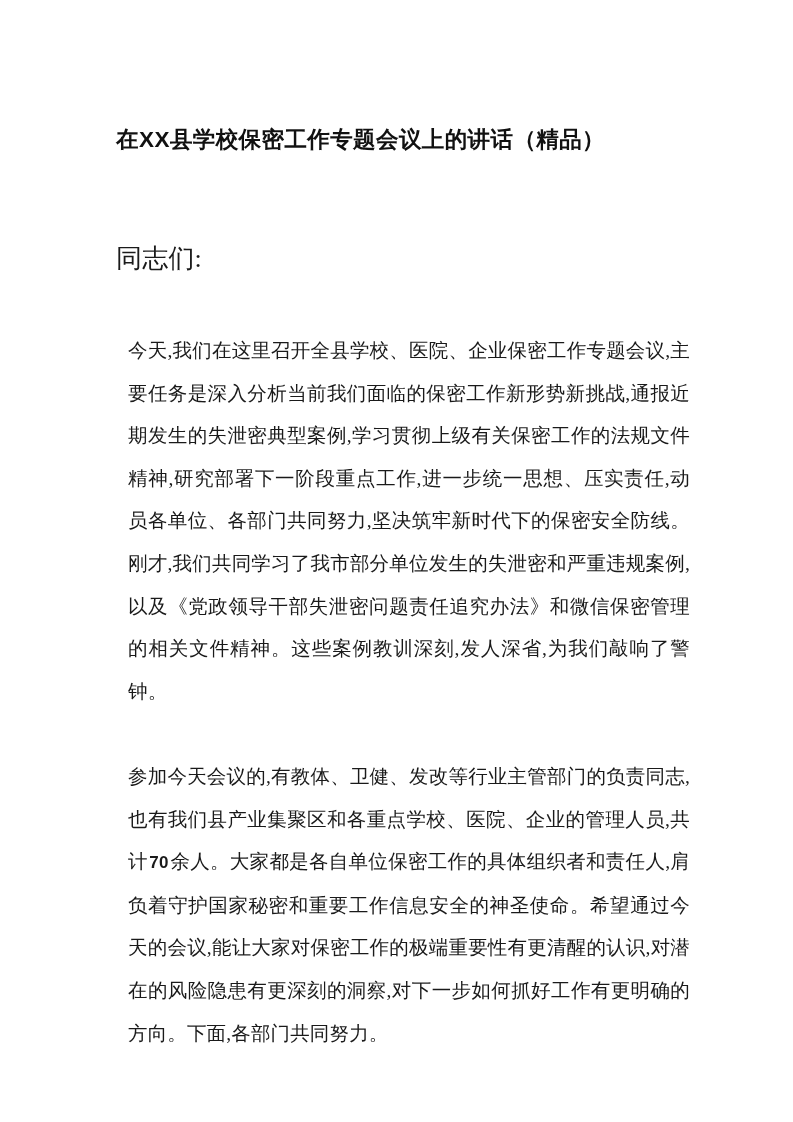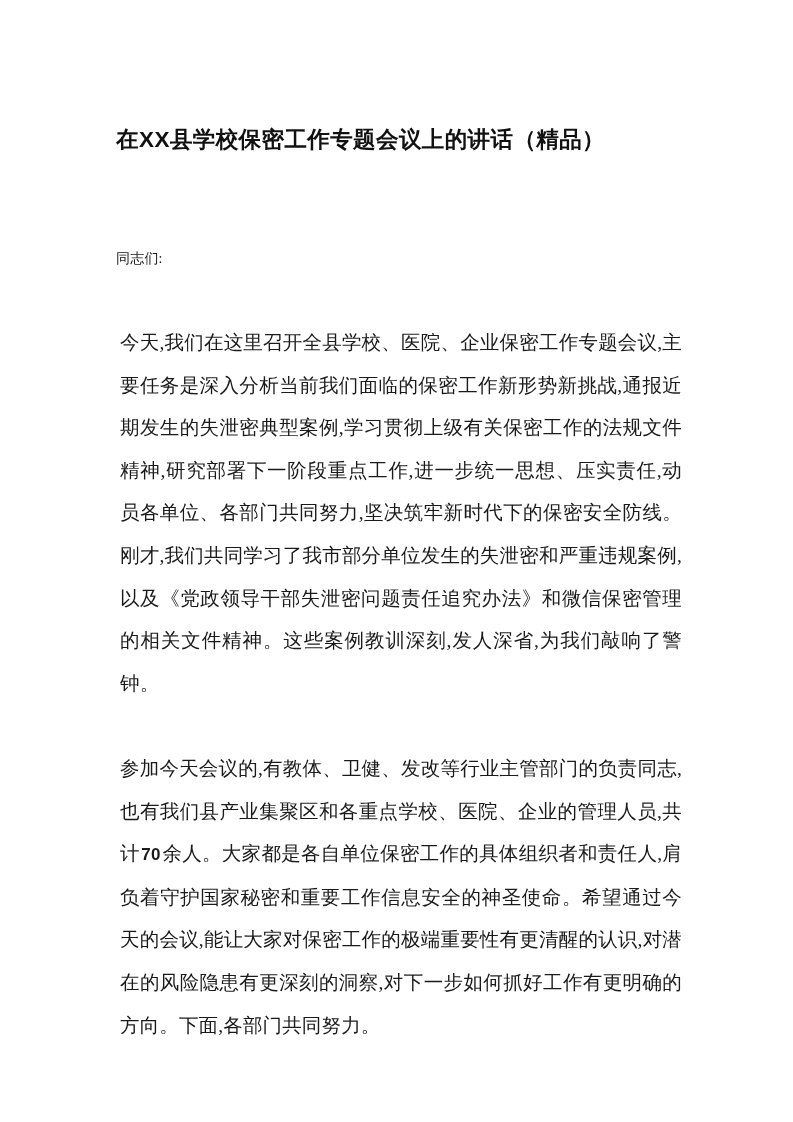--- a/index.html
+++ b/index.html
@@ -50,30 +50,30 @@
     font-family: "Liberation Sans", "DejaVu Sans", sans-serif;
     font-weight: bold;
     letter-spacing: 0.5px;
   }
   .salutation {
     position: absolute;
     left: 0px;
     top: 238px;
     width: 562px;
     margin: 0;
-    font-size: 14px;
+    font-size: 26px;
     line-height: 42.6px;
     letter-spacing: 0.2px;
     color: #1a1a1a;
   }
   .para {
     position: absolute;
     left: 0px;
     width: 562px;
-    margin: 4px;
+    margin: 12px;
     font-size: 19.5px;
     line-height: 42.6px;
     letter-spacing: 0.15px;
     color: #1a1a1a;
     text-align: justify;
     text-justify: inter-character;
     text-align-last: left;
   }
   #para-1 { top: 318px; }
   #para-2 { top: 744px; }

